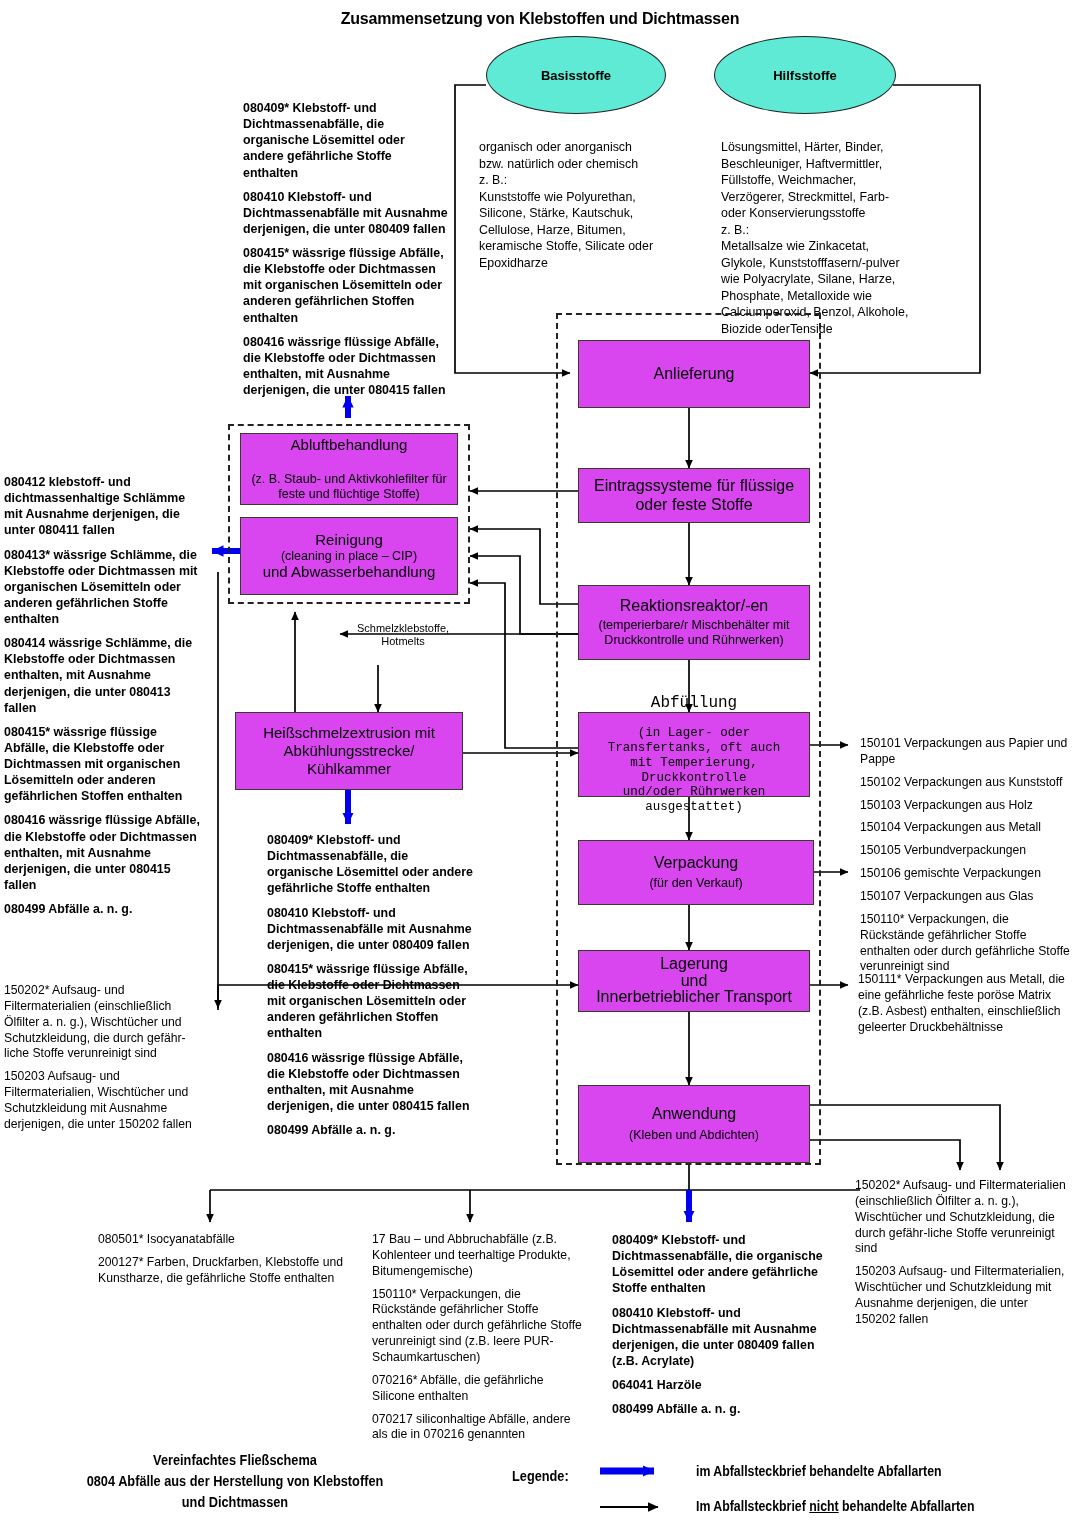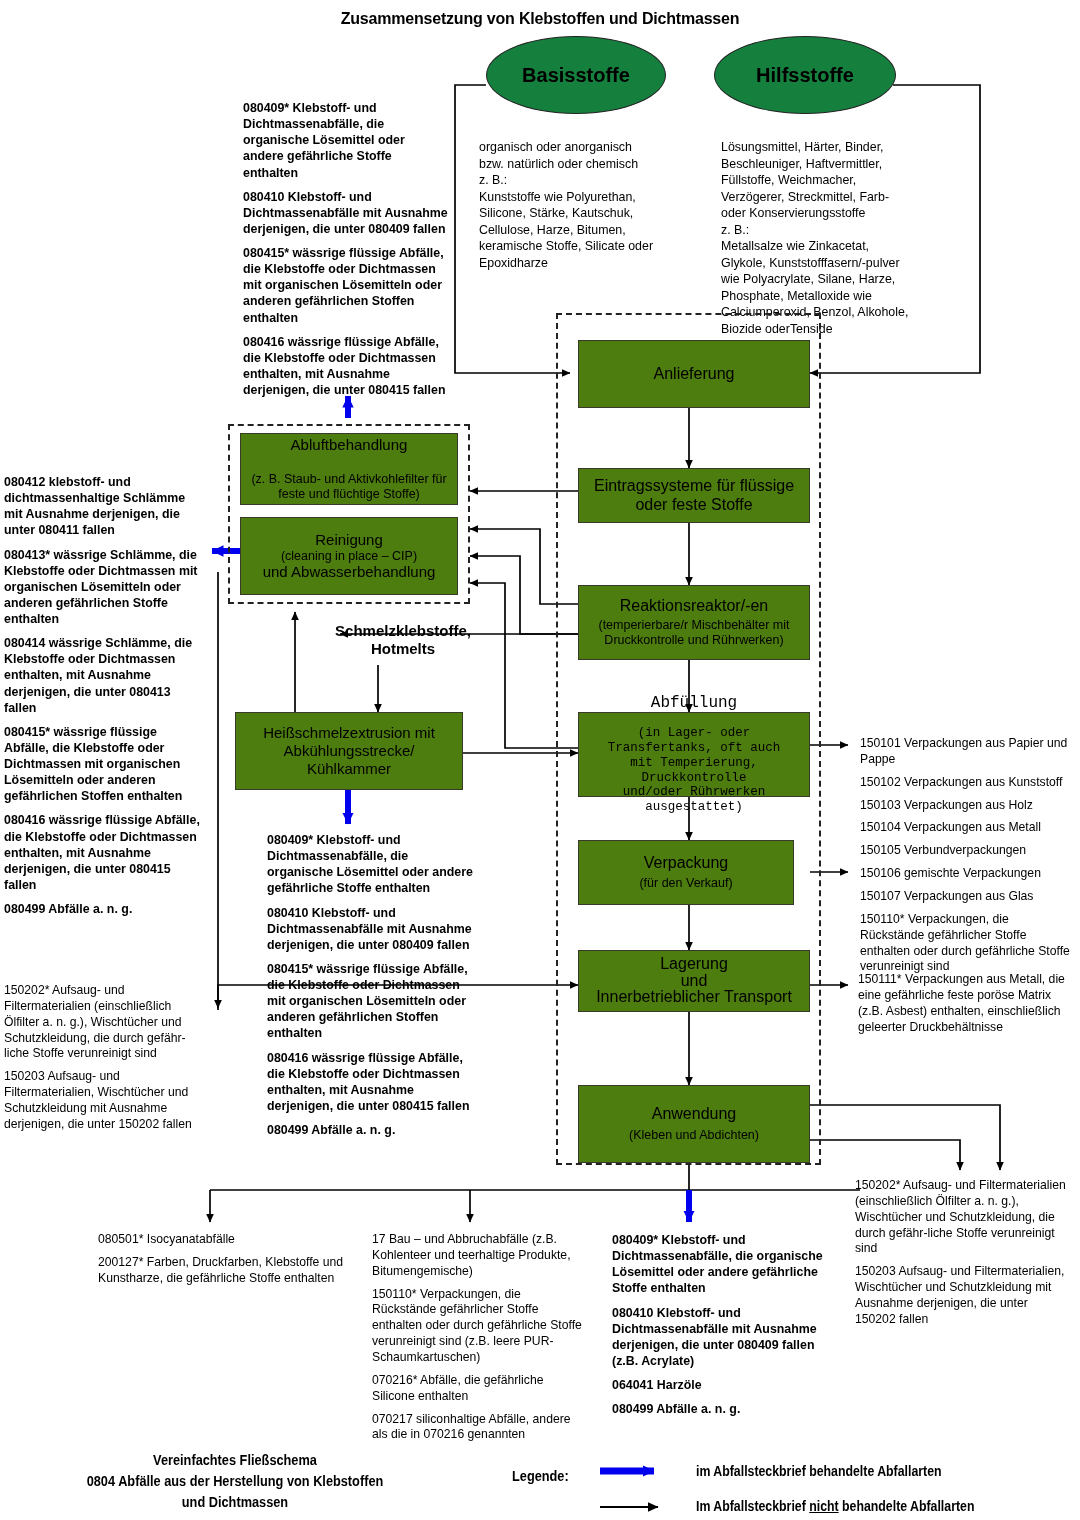--- a/index.html
+++ b/index.html
@@ -13,46 +13,46 @@
 
   
   .headline{
     left:0;top:10px;width:1080px;text-align:center;
     font-size:16px;font-weight:bold;letter-spacing:-0.2px;
   }
 
   
   .ellipse{
     border:1.6px solid #222;border-radius:50%;
-    background:#15803d;
+    background:#5eead4;
     display:flex;align-items:center;justify-content:center;
-    font-size:20px;font-weight:bold;
+    font-size:13px;font-weight:bold;
   }
 
   
   .pbox{
-    background:#4d7c0f;border:1.6px solid #3a3a2a;
+    background:#d946ef;border:1.6px solid #3a3a2a;
     display:flex;flex-direction:column;align-items:center;justify-content:center;
     text-align:center;box-sizing:border-box;padding:15px 5px;
   }
   .pbox .t1{font-size:16px;line-height:1.15;}
   .pbox .t2{font-size:12.5px;line-height:1.18;}
   .pbox .t1b{font-size:15px;line-height:1.18;}
 
   
   .dashframe{border:2px dashed #222;box-sizing:border-box;}
 
   
   .tblock{font-size:12.2px;line-height:1.30;}
   .tblock p{margin:0 0 7px 0;}
   .tblock.bold{font-weight:bold;font-size:12.4px;line-height:1.30;}
   .tblock.bold p{margin:0 0 8px 0;}
   .plain{font-size:12.4px;line-height:1.33;}
 
-  .sidelabel{font-size:15px;line-height:1.2;text-align:center;font-weight:bold;}
+  .sidelabel{font-size:11px;line-height:1.2;text-align:center;}
 
   
   .footer-title{
     font-size:14.5px;font-weight:bold;text-align:center;line-height:1.45;
     transform:scaleX(0.88);transform-origin:center;
   }
   .legend-label{font-size:14.5px;font-weight:bold;transform:scaleX(0.88);transform-origin:left;}
   .legend-text{font-size:14px;font-weight:bold;transform:scaleX(0.88);transform-origin:left;white-space:nowrap;}
   .legend-text u{text-decoration:underline;}
 </style>
@@ -174,21 +174,21 @@
 Druckkontrolle und Rührwerken)</div>
 </div>
 
 <div class="abs pbox" style="left:578px;top:712px;width:232px;height:85px;font-family:Liberation Mono, monospace;">
   <div class="t1">Abfüllung</div>
   <div class="t2" style="white-space:pre-line;margin-top:14px;">(in Lager- oder Transfertanks, oft auch
 mit Temperierung, Druckkontrolle
 und/oder Rührwerken ausgestattet)</div>
 </div>
 
-<div class="abs pbox" style="left:578px;top:840px;width:216px;height:65px;">
+<div class="abs pbox" style="left:578px;top:840px;width:236px;height:65px;">
   <div class="t1">Verpackung</div>
   <div class="t2" style="margin-top:4px;">(für den Verkauf)</div>
 </div>
 
 <div class="abs pbox" style="left:578px;top:950px;width:232px;height:62px;">
   <div class="t1" style="white-space:pre-line;line-height:1.05;">Lagerung
 und
 Innerbetrieblicher Transport</div>
 </div>
 

